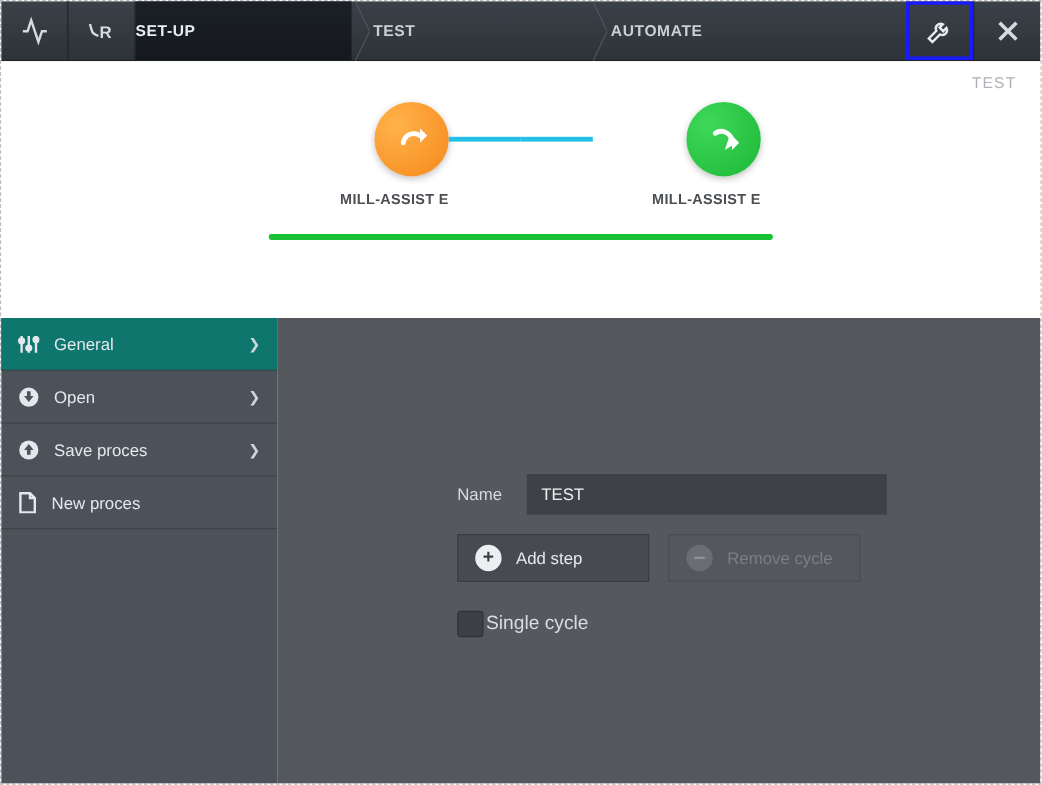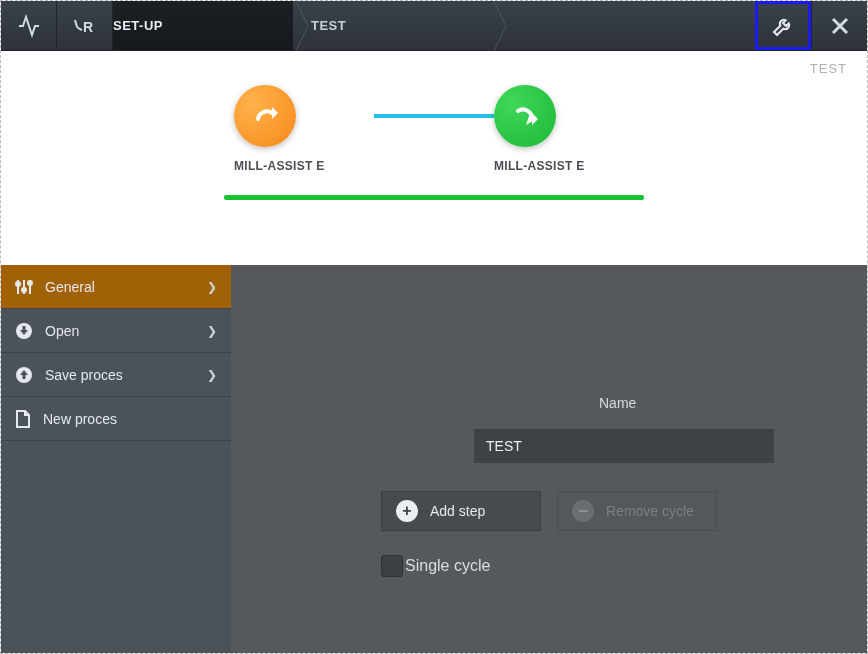--- a/index.html
+++ b/index.html
@@ -76,21 +76,21 @@
     padding-top: 34px;
   }
   .proj-name {
     position: absolute;
     top: 10px;
     right: 20px;
     color: #aeb2b6;
     font-size: 13px;
     letter-spacing: 1px;
   }
-  .flow-node { display: flex; flex-direction: column; align-items: flex-start; width: 140px; }
+  .flow-node { display: flex; flex-direction: column; align-items: flex-end; width: 140px; }
   .flow-circle {
     width: 62px; height: 62px; border-radius: 50%;
     display: flex; align-items: center; justify-content: center;
     box-shadow: 0 2px 6px rgba(0,0,0,0.25);
   }
   .circle-orange { background: radial-gradient(circle at 30% 30%, #ffb24a, #f6891b); }
   .circle-blue   { background: radial-gradient(circle at 30% 30%, #2f8dff, #0866e6); }
   .circle-green  { background: radial-gradient(circle at 30% 30%, #3fd858, #1db838); }
   .flow-label { margin-top: 12px; font-size: 12px; color: #4b4f53; font-weight: 600; letter-spacing: 0.3px; }
   .flow-conn {
@@ -109,26 +109,26 @@
     height: 44px;
     display: flex;
     align-items: center;
     padding: 0 14px;
     color: #e4e8ec;
     font-size: 14px;
     border-bottom: 1px solid #3d4349;
     cursor: pointer;
     justify-content: space-between;
   }
-  .side-item.active { background: #a16207; gap: 16px; }
+  .side-item.active { background: #0f766e; gap: 16px; }
   .side-left { display: flex; align-items: center; gap: 12px; }
   .side-chev { color: #cfd4d9; font-size: 12px; }
 
   .content { flex: 1; background: #55585c; padding: 130px 0 0 150px; color: #d9dde1; position: relative; }
-  .form-row { display: flex; align-items: center; gap: 18px; margin-bottom: 28px; flex-direction: column; }
+  .form-row { display: flex; align-items: center; gap: 8px; margin-bottom: 16px; }
   .lbl { font-size: 14px; width: 50px; color: #d7dbdf; }
   .txt-input {
     width: 300px; height: 34px; background: #3e4246; border: none; color: #eceff2;
     padding: 0 12px; font-size: 14px; outline: none;
   }
   .btn-row { display: flex; gap: 16px; margin-bottom: 24px; margin-left: 0; }
   .btn {
     height: 40px; width: 160px; display: flex; align-items: center; gap: 12px;
     padding: 0 14px; font-size: 14px; border: 1px solid #3a3e42; cursor: pointer;
   }
@@ -171,20 +171,23 @@
           <polyline points="0,0 12,25 0,50" fill="none" stroke="#4e555c" stroke-width="1"></polyline>
         </svg>
     </div>
     <div class="top-tab">
       <span>TEST</span>
     </div>
     <div class="chev-divider">
       <svg width="12" height="50" viewBox="0 0 12 50">
           <polyline points="0,0 12,25 0,50" fill="none" stroke="#4e555c" stroke-width="1"></polyline>
         </svg>
+    </div>
+    <div class="top-tab">
+      <span>AUTOMATE</span>
     </div>
   </div>
 
   <div class="top-spacer"></div>
 
   <div class="top-right">
     <div class="wrench-highlight">
       <svg width="24" height="24" viewBox="0 0 24 24" fill="none" stroke="#e5ebef" stroke-width="2">
           <path d="M14.7 6.3a4 4 0 0 0-5.4 5.4L3 18l3 3 6.3-6.3a4 4 0 0 0 5.4-5.4L15 12l-3-3 2.7-2.7z"></path>
         </svg>

